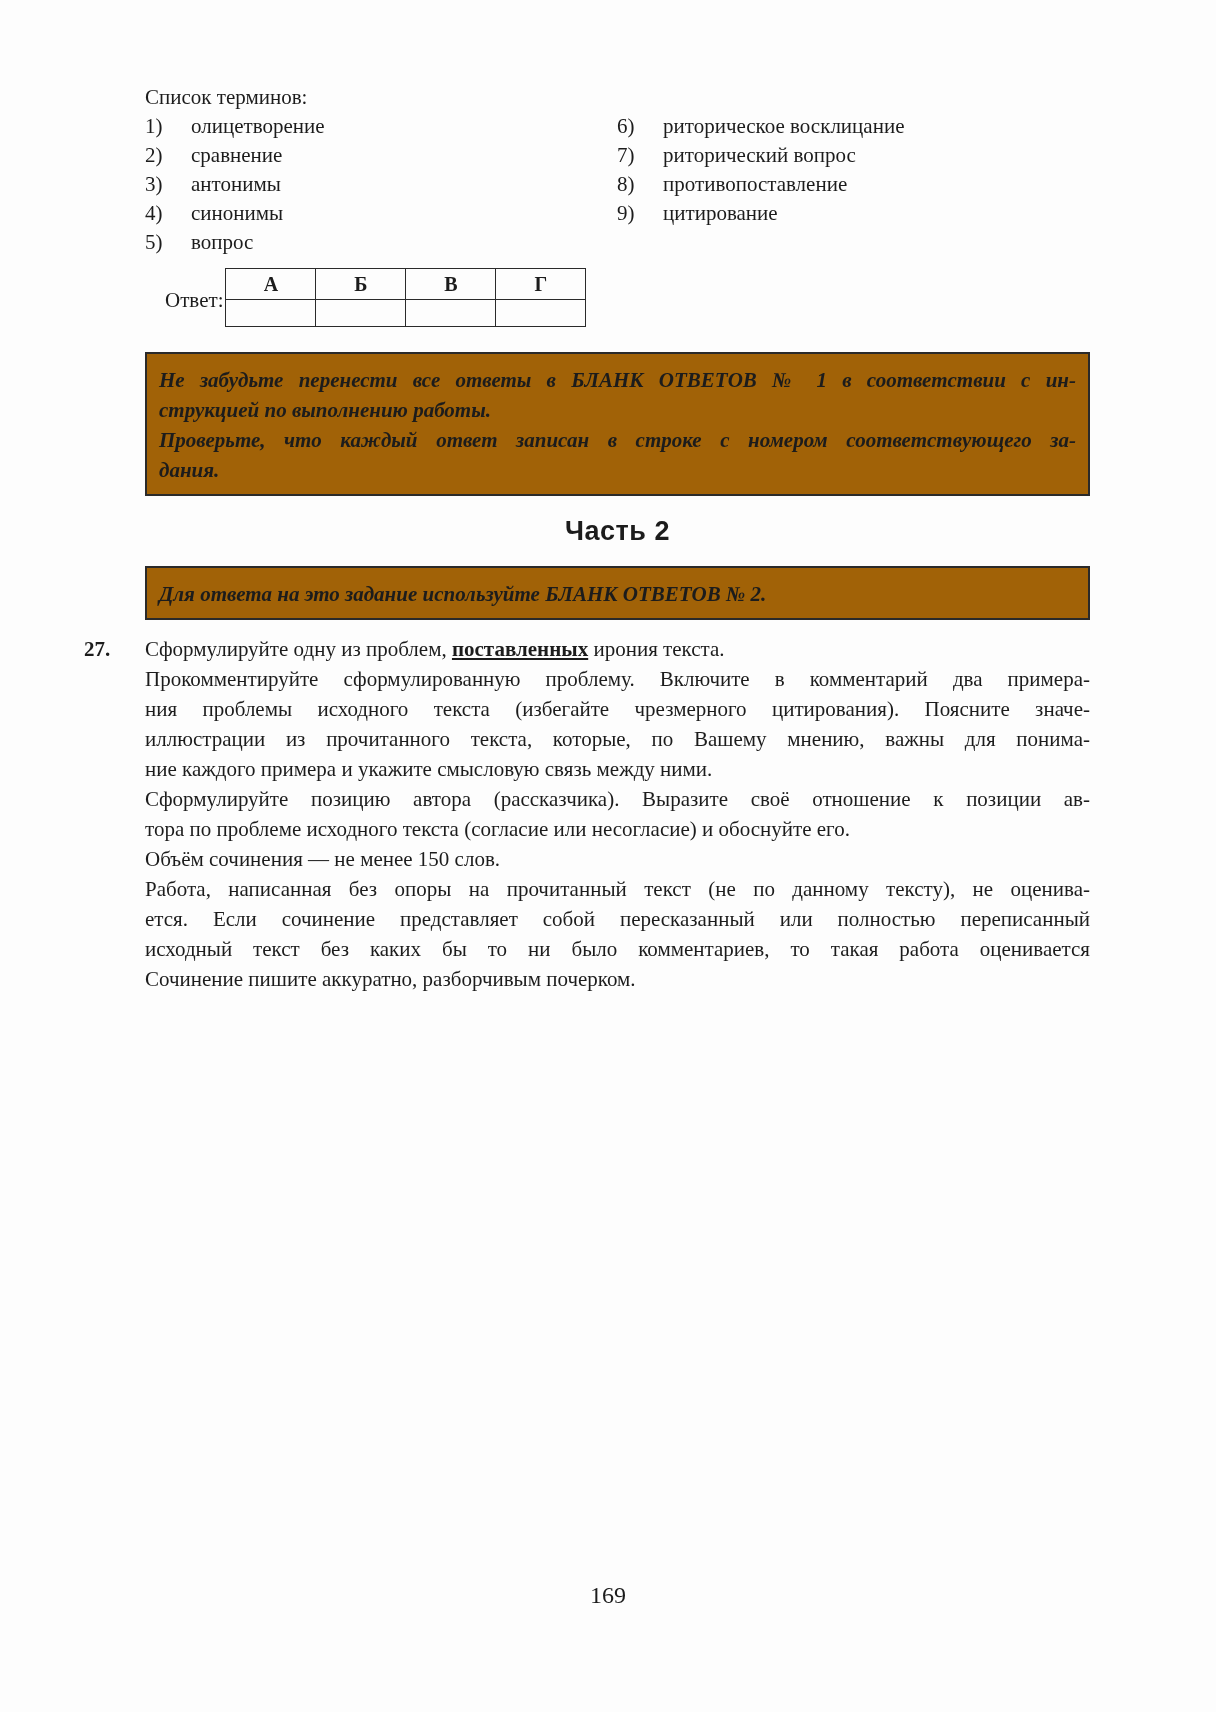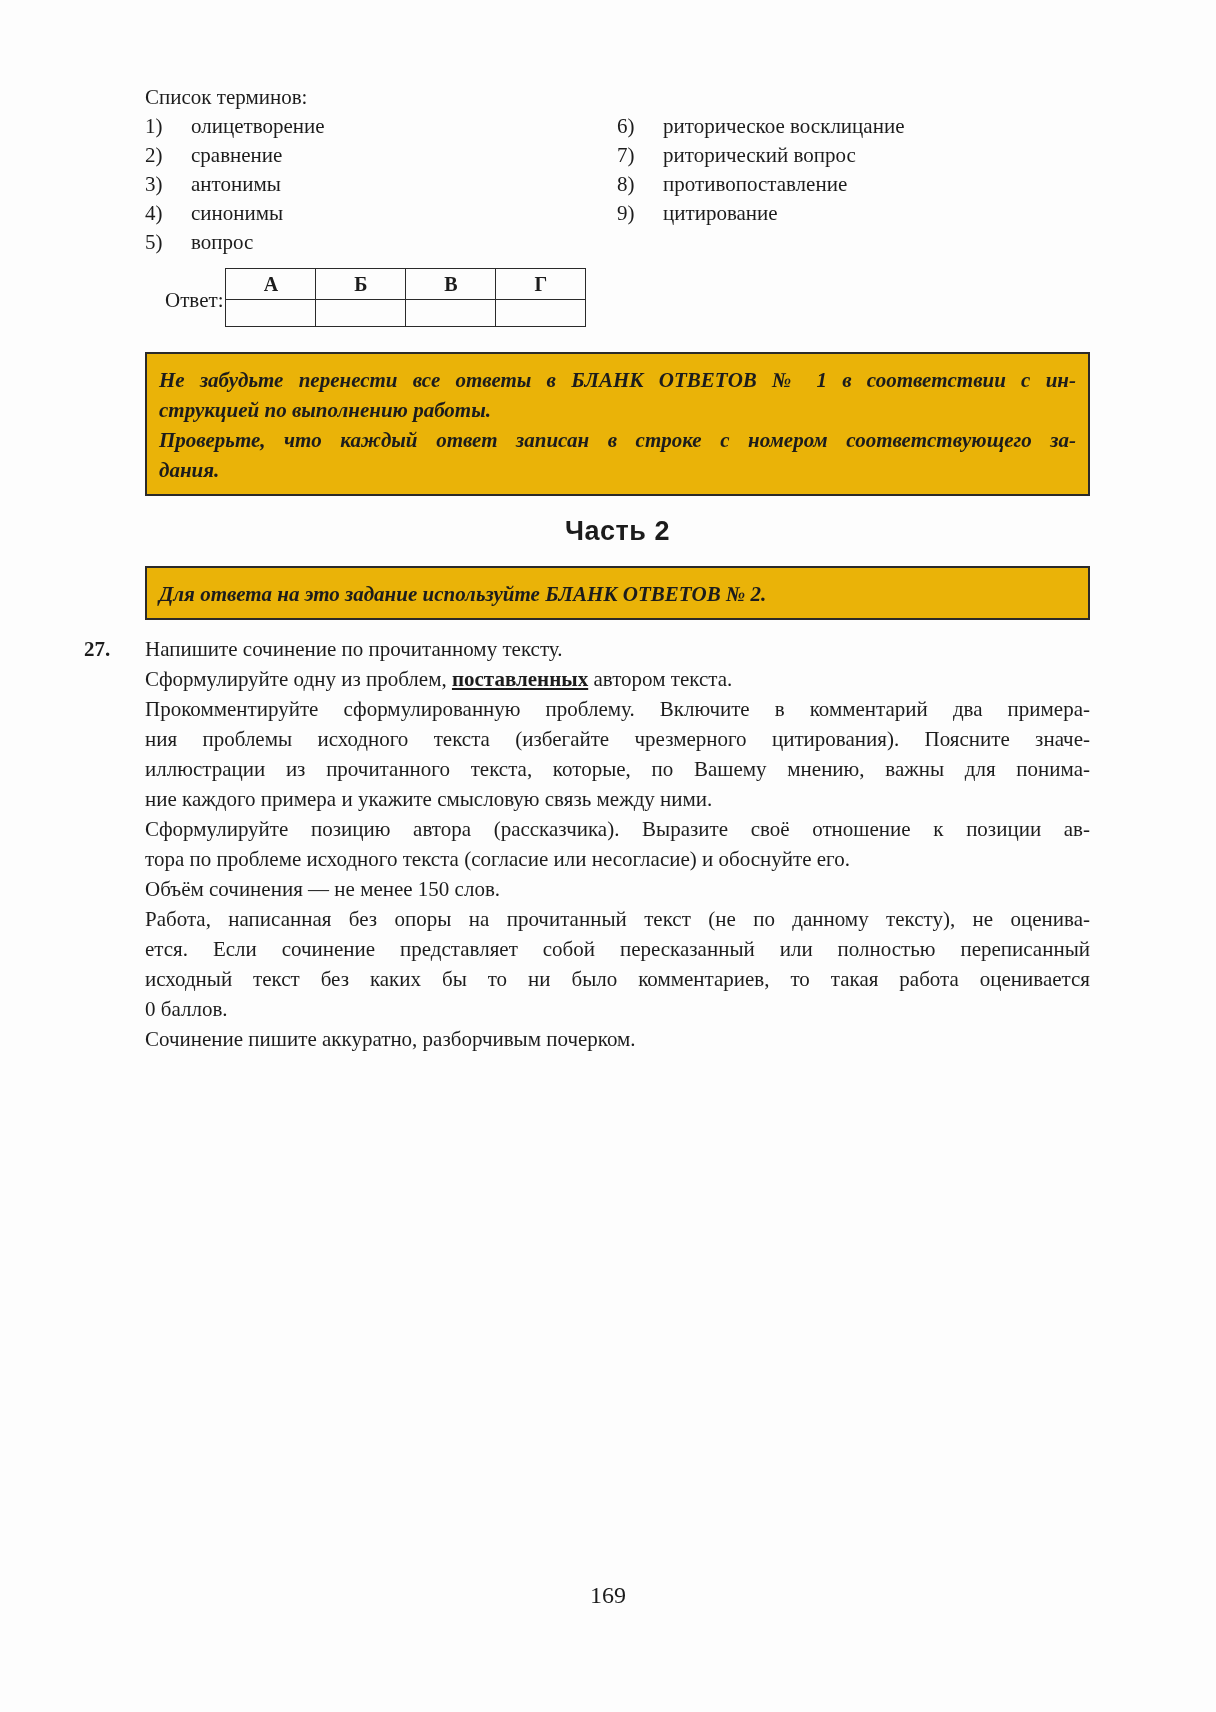--- a/index.html
+++ b/index.html
@@ -39,21 +39,21 @@
     padding:0;
   }
   table.answer-table tr.answer-values td{height:26px;font-weight:normal;}
   
   .note-box{
     position:absolute;left:145px;width:917px;
     border:2px solid #2a2a2a;
     padding:11px 12px 9px 12px;
     font-style:italic;font-weight:bold;
     font-size:21px;line-height:30px;
-    background:#eab308;
+    background:#a16207;
   }
   .note1{top:352px;}
   .note2{top:566px;}
   
   .part2-heading{
     position:absolute;left:145px;top:516px;width:945px;
     text-align:center;
     font-family:"Liberation Sans","DejaVu Sans",sans-serif;
     font-weight:bold;font-size:27px;line-height:30px;
     letter-spacing:0.5px;
@@ -158,31 +158,29 @@
   </div>
 
   <div class="part2-heading">Часть 2</div>
 
   <div class="note-box note2">
     <div class="line">Для ответа на это задание используйте БЛАНК ОТВЕТОВ № 2.</div>
   </div>
 
   <div class="task-number">27.</div>
   <div class="task-body">
-    <div class="line">Напишите сочинение по прочитанному тексту.</div>
-    <div class="line"><span>Сформулируйте одну из проблем, </span><b>поставленных</b><span> автором текста.</span></div>
+    <div class="line"><span>Сформулируйте одну из проблем, </span><b>поставленных</b><span> ирония текста.</span></div>
     <div class="line stretch">Прокомментируйте сформулированную проблему. Включите в комментарий два примера-</div>
     <div class="line stretch">ния проблемы исходного текста (избегайте чрезмерного цитирования). Поясните значе-</div>
     <div class="line stretch">иллюстрации из прочитанного текста, которые, по Вашему мнению, важны для понима-</div>
     <div class="line">ние каждого примера и укажите смысловую связь между ними.</div>
     <div class="line stretch">Сформулируйте позицию автора (рассказчика). Выразите своё отношение к позиции ав-</div>
     <div class="line">тора по проблеме исходного текста (согласие или несогласие) и обоснуйте его.</div>
     <div class="line">Объём сочинения — не менее 150 слов.</div>
     <div class="line stretch">Работа, написанная без опоры на прочитанный текст (не по данному тексту), не оценива-</div>
     <div class="line stretch">ется. Если сочинение представляет собой пересказанный или полностью переписанный</div>
     <div class="line stretch">исходный текст без каких бы то ни было комментариев, то такая работа оценивается</div>
-    <div class="line">0 баллов.</div>
     <div class="line">Сочинение пишите аккуратно, разборчивым почерком.</div>
   </div>
 
   <div class="page-number">169</div>
 
 </div>
 
 </body></html>

